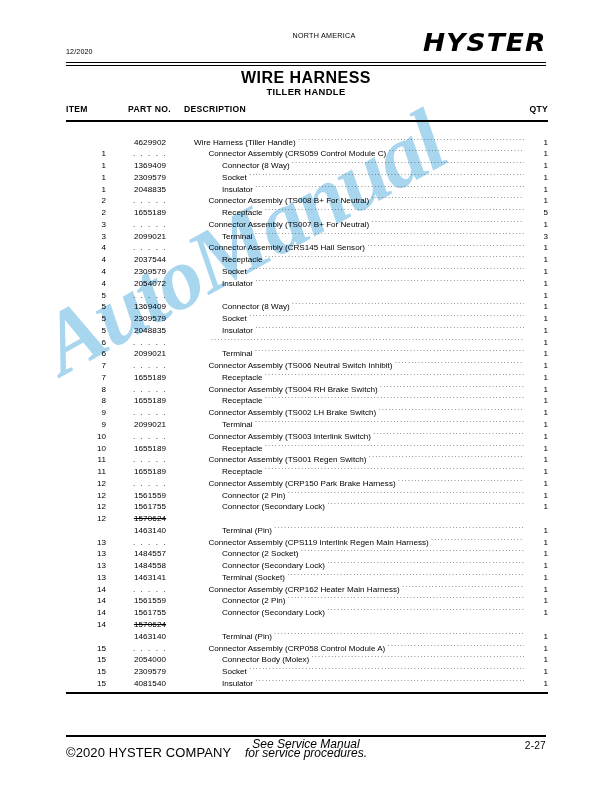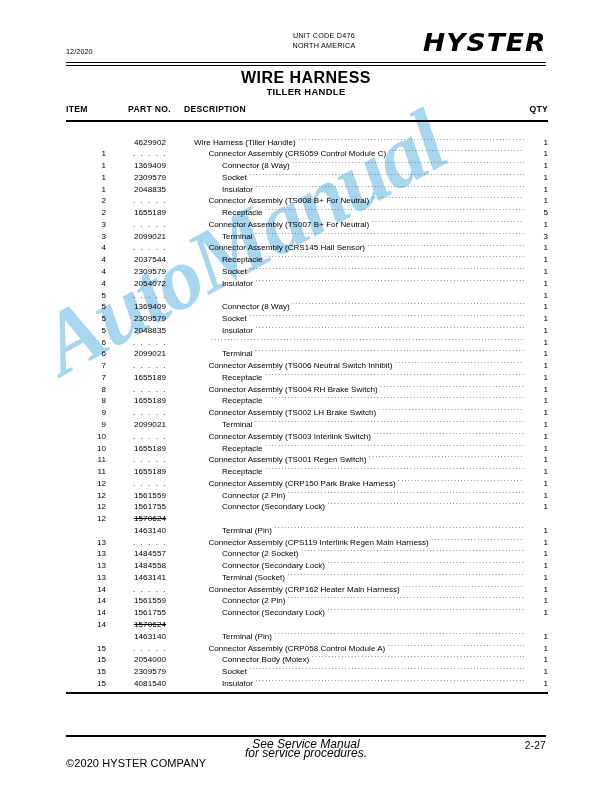--- a/index.html
+++ b/index.html
@@ -241,22 +241,22 @@
     position: absolute;
     left: 66px;
     top: 739px;
     width: 480px;
     height: 26px;
     z-index: 2;
   }
   .ft-left {
     position: absolute;
     left: 0;
-    top: 18px;
-    font-size: 11px;
+    top: 6px;
+    font-size: 13px;
     letter-spacing: 0.1px;
     text-align: right;
   }
   .ft-center {
     position: absolute;
     left: 130px;
     top: 1px;
     width: 220px;
     text-align: center;
     font-size: 12px;
@@ -274,21 +274,20 @@
 </head>
 <body>
 
 <div class="page">
 
   <div class="watermark">AutoManual</div>
 
   <div class="header">
     <div class="hdr-date">12/2020</div>
     <div class="hdr-center">
-      <div>UNIT CODE D476</div>
       <div>NORTH AMERICA</div>
     </div>
     <div class="hdr-logo">HYSTER</div>
   </div>
   <div class="hdr-rule r1"></div>
   <div class="hdr-rule r2"></div>
 
   <div class="title-block">
     <div class="title-main">WIRE HARNESS</div>
     <div class="title-sub">TILLER HANDLE</div>

